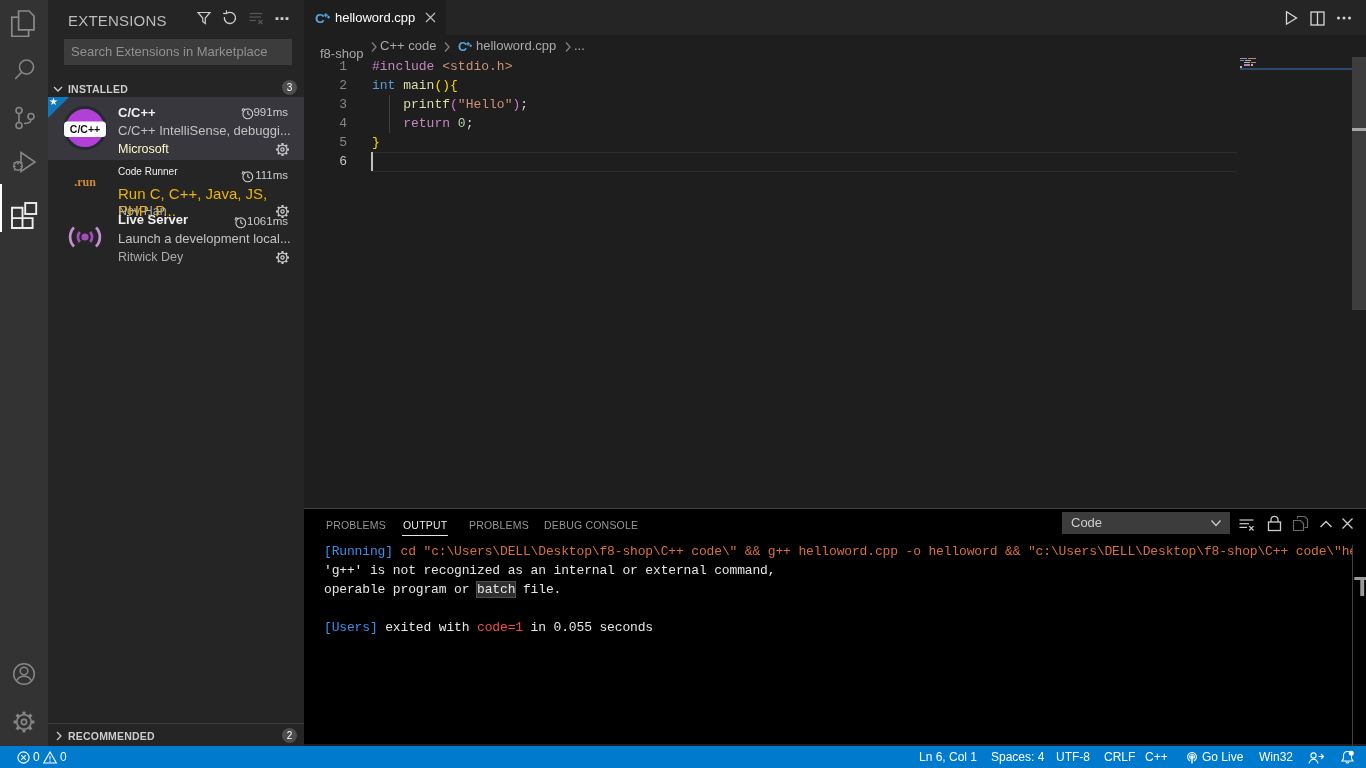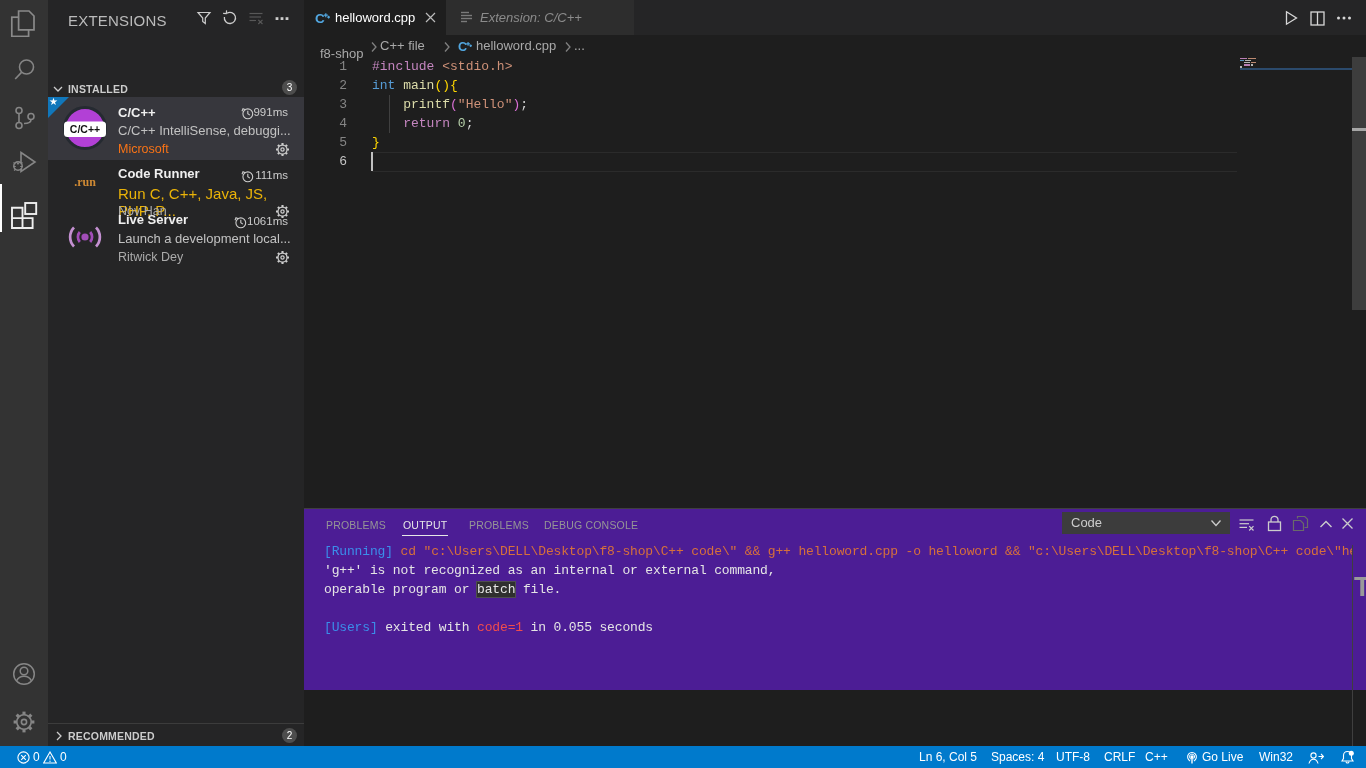--- a/index.html
+++ b/index.html
@@ -94,20 +94,23 @@
   </svg>
 
   <svg class="abs" style="left:226px;top:10px;" width="16" height="16" viewBox="0 0 16 16">
     <g fill="#cccccc">
         <rect x="1.6" y="7.2" width="2.8" height="2.8"></rect>
         <rect x="6.6" y="7.2" width="2.8" height="2.8"></rect>
         <rect x="11.6" y="7.2" width="2.8" height="2.8"></rect>
       </g>
   </svg>
 
+  <div class="abs" style="left:16px;top:39px;width:226px;height:24px;background:#3c3c3c;border:1px solid #3c3c3c;">
+    <div class="abs" style="left:6px;top:4px;font-size:13px;color:#919191;">Search Extensions in Marketplace</div>
+  </div>
 
   <div class="abs" style="left:0;top:80px;width:256px;height:18px;">
     <svg class="abs" style="left:4px;top:3px;" width="12" height="12" viewBox="0 0 12 12">
         <path d="M2 4l4 4l4-4" fill="none" stroke="#cccccc" stroke-width="1.3"></path>
       </svg>
     <div class="abs" style="left:20px;top:3px;font-size:10.5px;font-weight:bold;color:#cccccc;letter-spacing:0.2px;">INSTALLED</div>
     <div class="abs" style="left:234px;top:0px;width:15px;height:15px;border-radius:9px;background:#4d4d4d;color:#ffffff;font-size:10px;text-align:center;line-height:15px;">3</div>
   </div>
 
   <div class="abs" style="left:0;top:97px;width:256px;height:63px;background:#37373d;">
@@ -119,42 +122,42 @@
       <text x="22" y="27.2" text-anchor="middle" font-family="Liberation Sans" font-size="10.5" font-weight="bold" fill="#111111">C/C++</text>
     </svg>
     <div class="abs" style="left:70px;top:8px;font-size:13px;font-weight:bold;color:#f0f0f0;">C/C++</div>
     <svg class="abs" style="left:193px;top:10px;" width="13" height="13" viewBox="0 0 13 13">
       <circle cx="6.8" cy="6.8" r="4.9" fill="none" stroke="#cccccc" stroke-width="1.1"></circle>
       <path d="M6.8 3.8v3l2.1 1.3" fill="none" stroke="#cccccc" stroke-width="1.1"></path>
       <path d="M1 4.2l1-2.4l2.4 1" fill="none" stroke="#cccccc" stroke-width="1.1"></path>
     </svg>
     <div class="abs" style="right:16px;top:9px;width:60px;text-align:right;font-size:11.5px;color:#cccccc;">991ms</div>
     <div class="abs" style="left:70px;top:26px;font-size:13px;color:#c2c2c2;">C/C++ IntelliSense, debuggi...</div>
-    <div class="abs" style="left:70px;top:45px;font-size:12.5px;color:#f97316;">Microsoft</div>
+    <div class="abs" style="left:70px;top:45px;font-size:12.5px;color:#fef9c3;">Microsoft</div>
     <svg class="abs" style="left:227px;top:45px;" width="15" height="15" viewBox="0 0 24 24">
       <g stroke="#cccccc" fill="none">
         <circle cx="12" cy="12" r="7.2" stroke-width="2"></circle>
         <circle cx="12" cy="12" r="2.6" stroke-width="2"></circle>
         <g stroke-width="3.4">
           <line x1="12" y1="1.6" x2="12" y2="4.8"></line>
             <line x1="12" y1="19.2" x2="12" y2="22.4"></line>
           <line x1="1.6" y1="12" x2="4.8" y2="12"></line>
             <line x1="19.2" y1="12" x2="22.4" y2="12"></line>
           <line x1="4.65" y1="4.65" x2="6.9" y2="6.9"></line>
             <line x1="17.1" y1="17.1" x2="19.35" y2="19.35"></line>
           <line x1="4.65" y1="19.35" x2="6.9" y2="17.1"></line>
             <line x1="17.1" y1="6.9" x2="19.35" y2="4.65"></line>
         </g>
       </g>
     </svg>
   </div>
 
   <div class="abs" style="left:0;top:160px;width:256px;height:62px;">
     <div class="abs" style="left:15px;top:15px;width:44px;height:30px;font-family:'Liberation Serif',serif;font-weight:bold;font-size:12px;color:#cf8a34;text-align:center;">.run</div>
-    <div class="abs" style="left:70px;top:6px;font-size:13px;font-weight:bold;color:#f0f0f0;">Code Runner</div>
+    <div class="abs" style="left:70px;top:6px;font-size:10px;font-weight:normal;color:#f0f0f0;">Code Runner</div>
     <svg class="abs" style="left:193px;top:10px;" width="13" height="13" viewBox="0 0 13 13">
       <circle cx="6.8" cy="6.8" r="4.9" fill="none" stroke="#cccccc" stroke-width="1.1"></circle>
       <path d="M6.8 3.8v3l2.1 1.3" fill="none" stroke="#cccccc" stroke-width="1.1"></path>
       <path d="M1 4.2l1-2.4l2.4 1" fill="none" stroke="#cccccc" stroke-width="1.1"></path>
     </svg>
     <div class="abs" style="right:16px;top:9px;width:60px;text-align:right;font-size:11.5px;color:#cccccc;">111ms</div>
     <div class="abs" style="left:70px;top:25px;font-size:15px;color:#eab308;">Run C, C++, Java, JS, PHP, P...</div>
     <div class="abs" style="left:70px;top:44px;font-size:12.5px;color:#ababab;">Nov Han</div>
     <svg class="abs" style="left:227px;top:44px;" width="15" height="15" viewBox="0 0 24 24">
       <g stroke="#cccccc" fill="none">
@@ -222,31 +225,20 @@
     <div class="abs" style="left:0;top:0;width:142px;height:35px;background:#1e1e1e;">
       <svg class="abs" style="left:10px;top:10px;" width="16" height="16" viewBox="0 0 16 16">
         <text x="1" y="13" font-family="Liberation Sans" font-size="13.5" font-weight="bold" fill="#52a7e0">C</text>
         <path d="M11.8 3.2v4M9.8 5.2h4M14.6 5.8v2.8M13.2 7.2h2.8" stroke="#52a7e0" stroke-width="1.2"></path>
       </svg>
       <div class="abs" style="left:31px;top:10px;font-size:13px;color:#ffffff;">helloword.cpp</div>
       <svg class="abs" style="left:121px;top:12px;" width="11" height="11" viewBox="0 0 11 11">
           <path d="M1 1l9 9M10 1l-9 9" stroke="#bbbbbb" stroke-width="1.2"></path>
         </svg>
     </div>
-    <div class="abs" style="left:142px;top:0;width:188px;height:35px;background:#2d2d2d;">
-      <svg class="abs" style="left:13px;top:10px;" width="16" height="16" viewBox="0 0 16 16">
-        <g stroke="#7a7a7a" stroke-width="1.4" fill="none">
-          <line x1="2" y1="2.5" x2="10" y2="2.5"></line>
-          <line x1="2" y1="5.5" x2="13" y2="5.5"></line>
-          <line x1="2" y1="8.5" x2="13" y2="8.5"></line>
-          <line x1="2" y1="11.5" x2="8" y2="11.5"></line>
-        </g>
-      </svg>
-      <div class="abs" style="left:34px;top:10px;font-size:13px;font-style:italic;color:#8b8b8b;">Extension: C/C++</div>
-    </div>
 
     <svg class="abs" style="left:979px;top:10px;" width="16" height="16" viewBox="0 0 16 16">
       <path d="M3.5 1.8L13.5 8L3.5 14.2z" fill="none" stroke="#d7d7d7" stroke-width="1.3"></path>
     </svg>
     <svg class="abs" style="left:1006px;top:11px;" width="15" height="15" viewBox="0 0 15 15">
       <rect x="1" y="1" width="13" height="13" fill="none" stroke="#d7d7d7" stroke-width="1.3"></rect>
       <line x1="7.5" y1="1" x2="7.5" y2="14" stroke="#d7d7d7" stroke-width="1.3"></line>
     </svg>
     <svg class="abs" style="left:1032px;top:13px;" width="16" height="10" viewBox="0 0 16 10">
       <g fill="#d7d7d7">
@@ -255,21 +247,21 @@
           <circle cx="13.5" cy="5" r="1.5"></circle>
         </g>
     </svg>
   </div>
 
   <div class="abs" style="left:0;top:35px;width:1062px;height:22px;font-size:13px;color:#a9a9a9;">
     <div class="abs" style="left:16px;top:3px;margin-top:8px;">f8-shop</div>
     <svg class="abs" style="left:65px;top:6px;" width="10" height="12" viewBox="0 0 10 12">
         <path d="M3 1.5l4 4.5l-4 4.5" fill="none" stroke="#808080" stroke-width="1.3"></path>
       </svg>
-    <div class="abs" style="left:76px;top:3px;">C++ file</div>
+    <div class="abs" style="left:76px;top:3px;">C++ code</div>
     <svg class="abs" style="left:138px;top:6px;" width="10" height="12" viewBox="0 0 10 12">
         <path d="M3 1.5l4 4.5l-4 4.5" fill="none" stroke="#808080" stroke-width="1.3"></path>
       </svg>
     <svg class="abs" style="left:153px;top:4px;" width="15" height="15" viewBox="0 0 16 16">
       <text x="1" y="13" font-family="Liberation Sans" font-size="13.5" font-weight="bold" fill="#52a7e0">C</text>
       <path d="M11.8 3.2v4M9.8 5.2h4M14.6 5.8v2.8M13.2 7.2h2.8" stroke="#52a7e0" stroke-width="1.2"></path>
     </svg>
     <div class="abs" style="left:172px;top:3px;">helloword.cpp</div>
     <svg class="abs" style="left:259px;top:6px;" width="10" height="12" viewBox="0 0 10 12">
         <path d="M3 1.5l4 4.5l-4 4.5" fill="none" stroke="#808080" stroke-width="1.3"></path>
@@ -299,21 +291,21 @@
     <div class="abs" style="left:6.5px;top:7.1px;width:6.5px;height:1.6px;background:#b87fb4;"></div>
     <div class="abs" style="left:13.5px;top:7.1px;width:2.5px;height:1.6px;background:#b5b5b5;"></div>
     <div class="abs" style="left:3px;top:9.3px;width:1.6px;height:1.6px;background:#b5b5b5;"></div>
     <div class="abs" style="left:3px;top:10.5px;width:112px;height:2.5px;background:#2b4a6c;"></div>
   </div>
 
   <div class="abs" style="left:1048px;top:57px;width:14px;height:253px;background:rgba(121,121,121,0.35);"></div>
   <div class="abs" style="left:1048px;top:128px;width:14px;height:2.5px;background:#a6a6a6;"></div>
 </div>
 
-<div class="abs" id="panel" style="left:304px;top:508px;width:1062px;height:182px;background:#4c1d95;border-top:1px solid #3f3f3f;box-sizing:border-box;">
+<div class="abs" id="panel" style="left:304px;top:508px;width:1062px;height:236px;background:#000000;border-top:1px solid #3f3f3f;box-sizing:border-box;">
   <div class="abs" style="left:22px;top:10px;font-size:10.5px;color:#969696;letter-spacing:0.2px;">PROBLEMS</div>
   <div class="abs" style="left:99px;top:10px;font-size:10.5px;color:#e7e7e7;letter-spacing:0.2px;">OUTPUT</div>
   <div class="abs" style="left:98px;top:26px;width:46px;height:1px;background:#e7e7e7;"></div>
   <div class="abs" style="left:165px;top:10px;font-size:10.5px;color:#969696;letter-spacing:0.2px;">PROBLEMS</div>
   <div class="abs" style="left:240px;top:10px;font-size:10.5px;color:#969696;letter-spacing:0.2px;">DEBUG CONSOLE</div>
 
   <div class="abs" style="left:758px;top:3px;width:168px;height:22px;background:#3c3c3c;">
     <div class="abs" style="left:9px;top:3px;font-size:13px;color:#cccccc;">Code</div>
     <svg class="abs" style="left:148px;top:7px;" width="12" height="9" viewBox="0 0 12 9">
         <path d="M1.5 1.5l4.5 5l4.5-5" fill="none" stroke="#cccccc" stroke-width="1.3"></path>
@@ -362,21 +354,21 @@
     <circle cx="6.5" cy="6.5" r="5.6" fill="none" stroke="#ffffff" stroke-width="1.1"></circle>
     <path d="M4.2 4.2l4.6 4.6M8.8 4.2l-4.6 4.6" stroke="#ffffff" stroke-width="1.1"></path>
   </svg>
   <div class="abs" style="left:33px;top:4px;">0</div>
   <svg class="abs" style="left:43px;top:4.5px;" width="14" height="13" viewBox="0 0 14 13">
     <path d="M7 1L13.3 12H0.7z" fill="none" stroke="#ffffff" stroke-width="1.1"></path>
     <path d="M7 5v3.4" stroke="#ffffff" stroke-width="1.1"></path>
     <circle cx="7" cy="10.2" r="0.7" fill="#ffffff"></circle>
   </svg>
   <div class="abs" style="left:60px;top:4px;">0</div>
-  <div class="abs" style="left:919px;top:4px;">Ln 6, Col 5</div>
+  <div class="abs" style="left:919px;top:4px;">Ln 6, Col 1</div>
   <div class="abs" style="left:991px;top:4px;">Spaces: 4</div>
   <div class="abs" style="left:1056px;top:4px;">UTF-8</div>
   <div class="abs" style="left:1104px;top:4px;">CRLF</div>
   <div class="abs" style="left:1145px;top:4px;">C++</div>
   <svg class="abs" style="left:1185px;top:4.5px;" width="14" height="14" viewBox="0 0 14 14">
     <circle cx="7" cy="6" r="1.7" fill="#ffffff"></circle>
     <path d="M5.1 9.9A4.4 4.4 0 1 1 8.9 9.9" fill="none" stroke="#ffffff" stroke-width="1.1"></path>
     <path d="M5.9 8.1A2.6 2.6 0 1 1 8.3 8.0" fill="none" stroke="#ffffff" stroke-width="1"></path>
     <path d="M7 7v5.4" stroke="#ffffff" stroke-width="1.4"></path>
   </svg>

